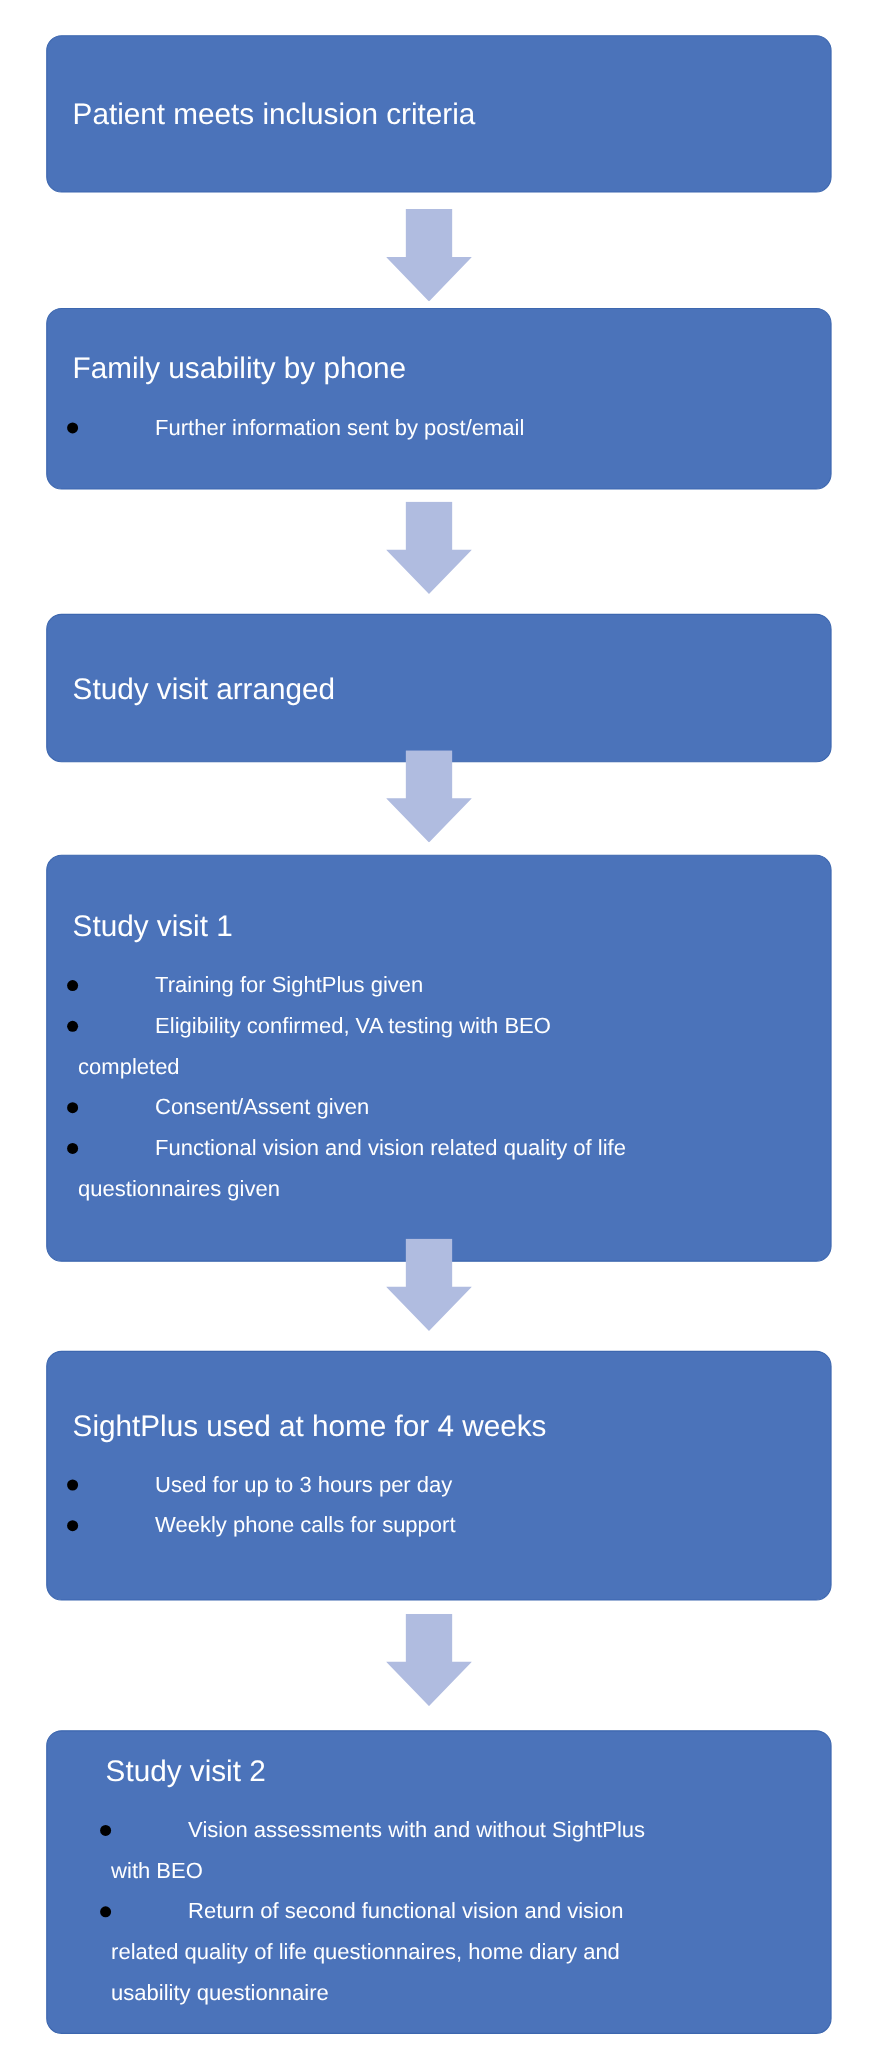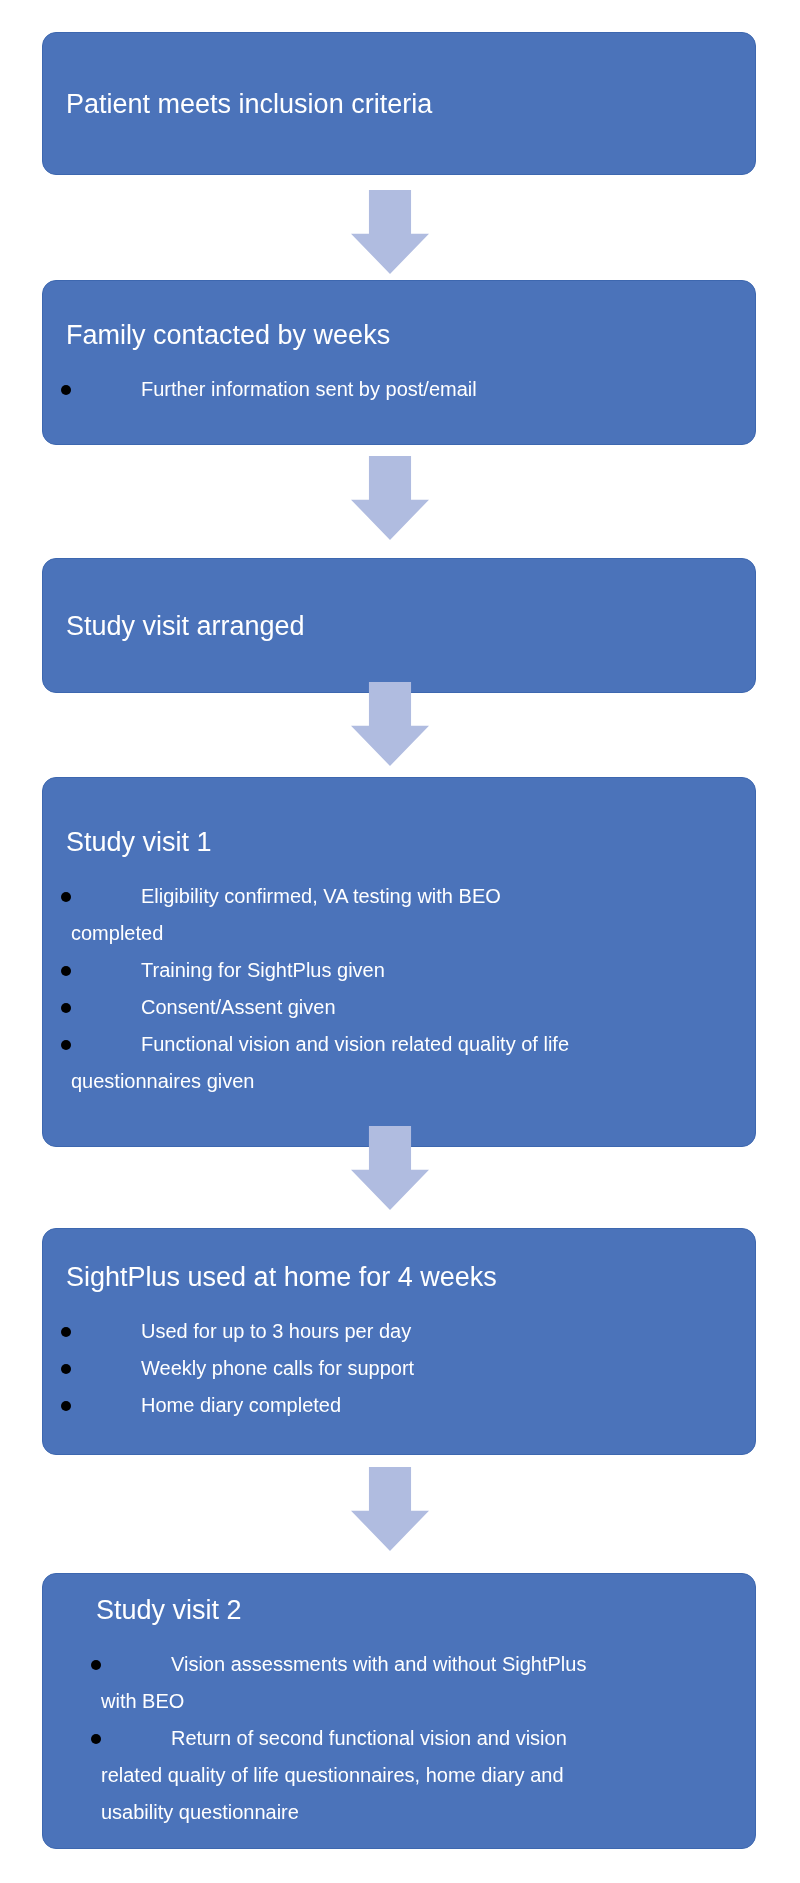--- a/index.html
+++ b/index.html
@@ -75,54 +75,53 @@
 
 <div id="canvas">
 
   <div class="box" style="top:32px; height:143px;justify-content:center;">
     <div class="title">Patient meets inclusion criteria</div>
   </div>
 
   <div class="arrow" style="top:190px;"></div>
 
   <div class="box" style="top:280px; height:165px;">
-    <div class="title">Family contacted by weeks</div>
+    <div class="title">Family usability by phone</div>
     <div class="bullets">
       <div class="bullet"><span class="dot"></span><span class="btext">Further information sent by post/email</span></div>
     </div>
   </div>
 
   <div class="arrow" style="top:456px;"></div>
 
   <div class="box" style="top:558px; height:135px;">
     <div class="title">Study visit arranged</div>
   </div>
 
   <div class="arrow" style="top:682px;"></div>
 
   <div class="box" style="top:777px; height:370px;">
     <div class="title">Study visit 1</div>
     <div class="bullets">
+      <div class="bullet"><span class="dot"></span><span class="btext">Training for SightPlus given</span></div>
       <div class="bullet"><span class="dot"></span><span class="btext">Eligibility confirmed, VA testing with BEO
 completed</span></div>
-      <div class="bullet"><span class="dot"></span><span class="btext">Training for SightPlus given</span></div>
       <div class="bullet"><span class="dot"></span><span class="btext">Consent/Assent given</span></div>
       <div class="bullet"><span class="dot"></span><span class="btext">Functional vision and vision related quality of life
 questionnaires given</span></div>
     </div>
   </div>
 
   <div class="arrow" style="top:1126px;"></div>
 
   <div class="box" style="top:1228px; height:227px;">
     <div class="title">SightPlus used at home for 4 weeks</div>
     <div class="bullets">
       <div class="bullet"><span class="dot"></span><span class="btext">Used for up to 3 hours per day</span></div>
       <div class="bullet"><span class="dot"></span><span class="btext">Weekly phone calls for support</span></div>
-      <div class="bullet"><span class="dot"></span><span class="btext">Home diary completed</span></div>
     </div>
   </div>
 
   <div class="arrow" style="top:1467px;"></div>
 
   <div class="box" style="top:1573px; height:276px;padding-left:48px;">
     <div class="title">Study visit 2</div>
     <div class="bullets">
       <div class="bullet"><span class="dot"></span><span class="btext">Vision assessments with and without SightPlus
 with BEO</span></div>

